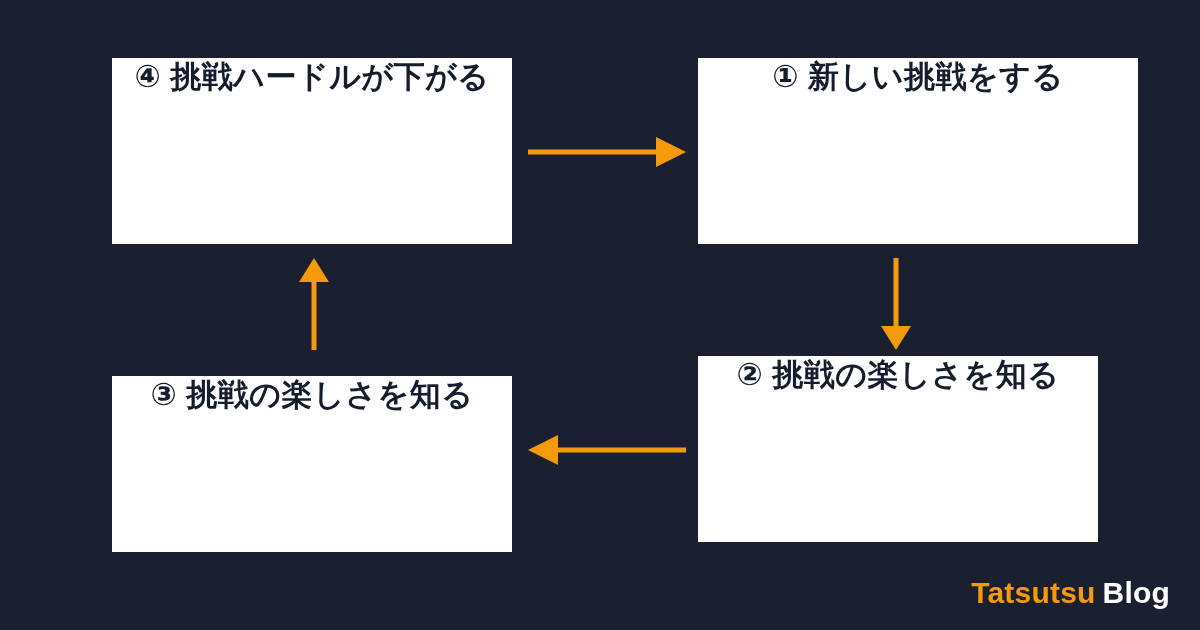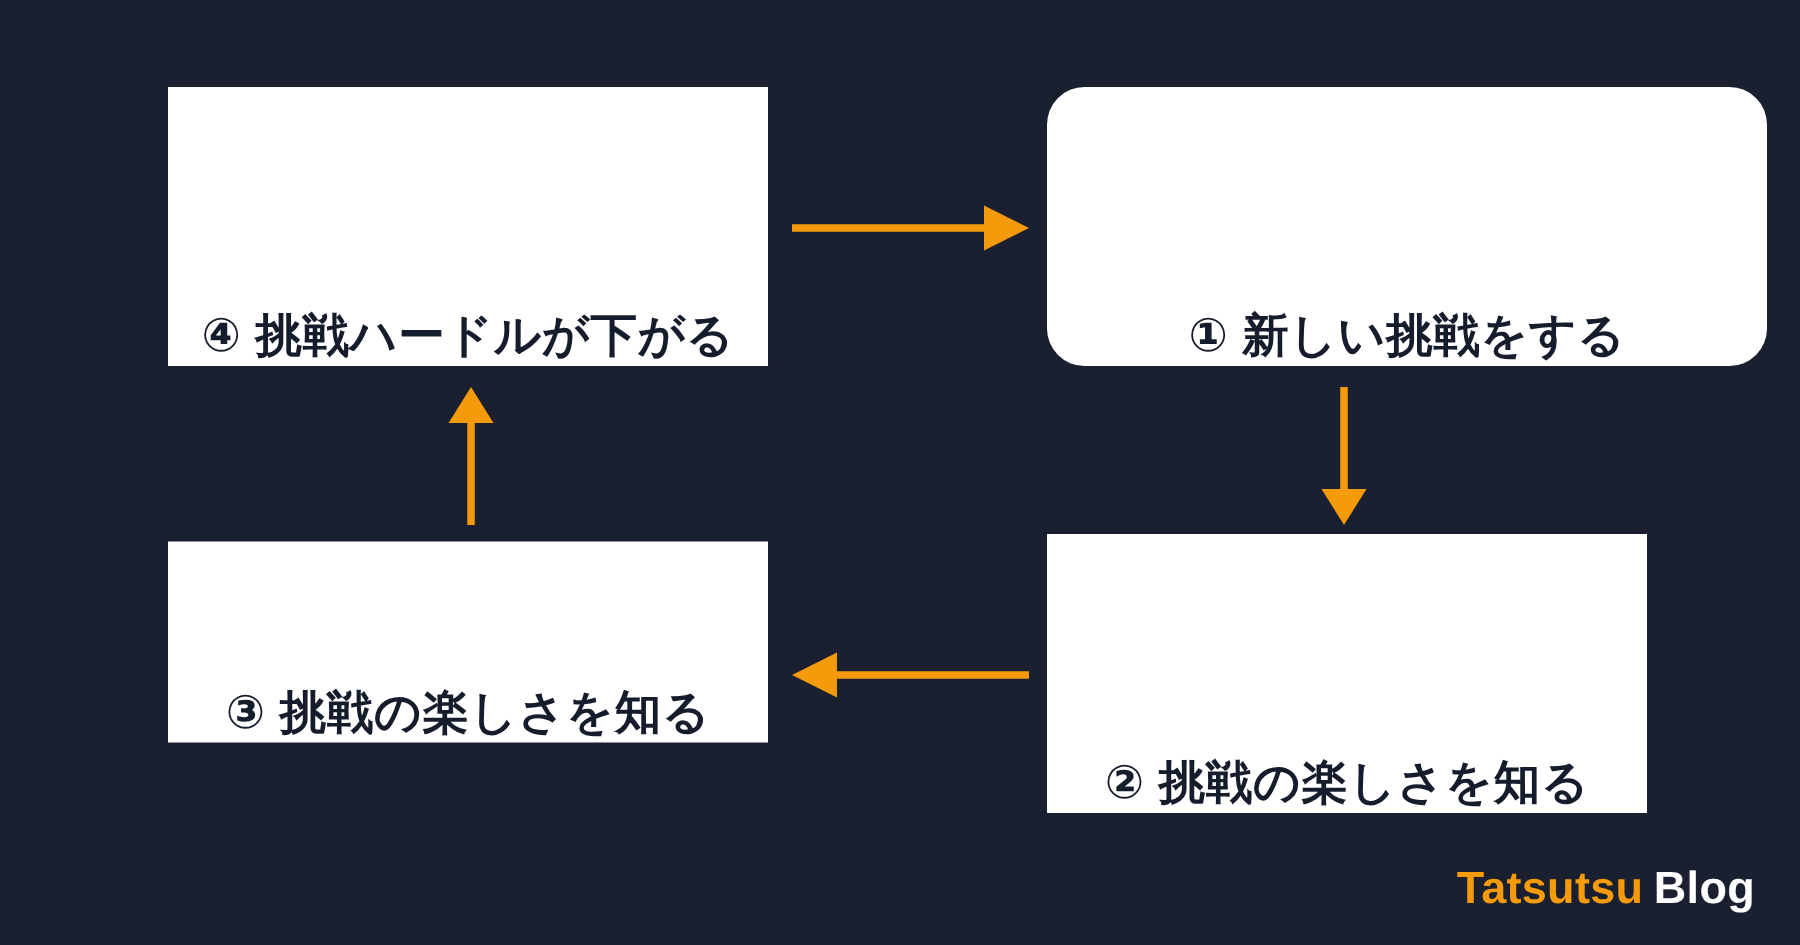--- a/index.html
+++ b/index.html
@@ -18,37 +18,37 @@
     width: 1200px;
     height: 630px;
     background: #1a2030;
   }
 
   
   .node {
     position: absolute;
     background: #ffffff;
     display: flex;
-    align-items: flex-end;
+    align-items: flex-start;
     justify-content: center;
     box-sizing: border-box;
     padding: 0 14px;
   }
   .node-label {
     color: #151c2c;
     font-size: 31px;
     font-weight: 700;
     line-height: 1.25;
     letter-spacing: 0.5px;
     white-space: nowrap;
   }
 
   #node-4 { left: 112px; top: 58px;  width: 400px; height: 186px; }
-  #node-1 { left: 698px; top: 58px;  width: 480px; height: 186px; border-radius: 25px; }
-  #node-3 { left: 112px; top: 361px; width: 400px; height: 134px; }
+  #node-1 { left: 698px; top: 58px;  width: 440px; height: 186px; }
+  #node-3 { left: 112px; top: 376px; width: 400px; height: 176px; }
   #node-2 { left: 698px; top: 356px; width: 400px; height: 186px; }
 
   
   .arrow {
     position: absolute;
   }
   .arrow svg { display: block; }
 
   #arrow-top    { left: 528px; top: 134px; }
   #arrow-right  { left: 878px; top: 258px; }

